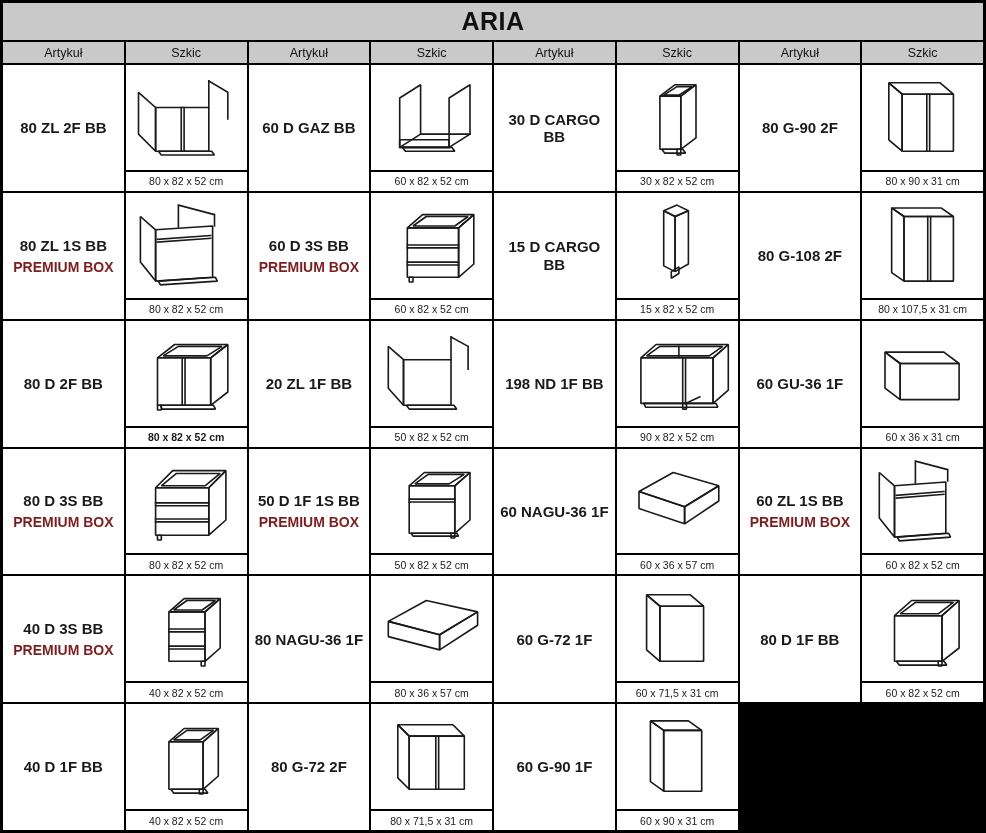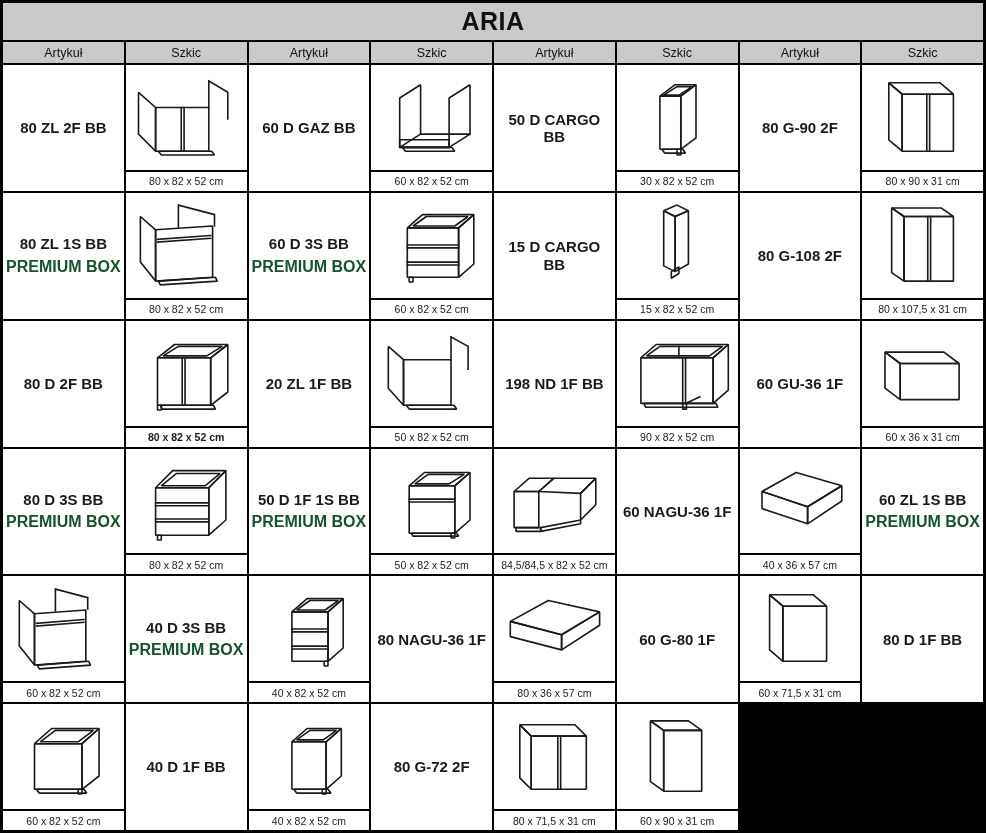--- a/index.html
+++ b/index.html
@@ -16,21 +16,21 @@
     display:flex;align-items:center;justify-content:center;
     font-size:25px;font-weight:700;letter-spacing:.5px;
   }
   .th{
     background:#c9c9c9;color:#111;display:flex;align-items:center;justify-content:center;
     font-size:12.5px;font-weight:400;
   }
   .cell{background:#fff;overflow:hidden;}
   .art-cell{display:flex;flex-direction:column;align-items:center;justify-content:center;gap:5px;padding:2px;text-align:center;}
   .pname{font-size:15px;font-weight:700;color:#1a1a1a;line-height:1.15;}
-  .premium{font-size:16px;font-weight:700;color:#14532d;line-height:1.15;}
+  .premium{font-size:14px;font-weight:700;color:#7f1d1d;line-height:1.15;}
   .sk-cell{display:flex;flex-direction:column;}
   .skart{flex:1;display:flex;align-items:center;justify-content:center;min-height:0;}
   .skart svg{display:block;width:114px;height:98px;}
   .sk path{fill:none;stroke:#1a1a1a;stroke-width:1.7;stroke-linejoin:bevel;stroke-linecap:square;}
   .dims{
     height:19px;border-top:2px solid #000;display:flex;align-items:center;justify-content:center;
     font-size:10.5px;color:#1a1a1a;font-weight:400;
   }
   .dims-bold{font-weight:700;}
 </style>
@@ -76,21 +76,21 @@
         <path d="M78,30 L100,16 L100,68 L78,82 Z"></path>
         <path d="M26,82 L78,82 M48,68 L100,68"></path>
         <path d="M26,74 L78,74 L78,82 L26,82 Z"></path>
         <path d="M29,82 L81,82 L84,86 L32,86 Z"></path>
       </svg>
     </div>
     <div class="dims">60 x 82 x 52 cm</div>
   </div>
 
   <div class="cell art-cell">
-    <div class="pname">50 D CARGO BB</div>
+    <div class="pname">30 D CARGO BB</div>
   </div>
   <div class="cell sk-cell">
     <div class="skart">
       <svg class="sk" viewBox="0 0 120 100">
         <path d="M42,28 L64,28 L64,84 L42,84 Z"></path>
         <path d="M42,28 L58,16 L80,16 L64,28 Z"></path>
         <path d="M46,27 L60,18 L76,18 L62,27 Z"></path>
         <path d="M64,28 L80,16 L80,72 L64,84 Z"></path>
         <path d="M44,84 L66,84 L69,88 L47,88 Z"></path>
         <path d="M60,84 L64,84 L64,90 L60,90 Z"></path>
@@ -276,46 +276,33 @@
         <path d="M36,34 L52,20 L100,20 L84,34 Z"></path>
         <path d="M42,32 L56,22 L94,22 L78,32 Z"></path>
         <path d="M84,34 L100,20 L100,70 L84,84 Z"></path>
         <path d="M38,84 L86,84 L88,87 L40,87 Z"></path>
         <path d="M80,84 L84,84 L84,89 L80,89 Z"></path>
       </svg>
     </div>
     <div class="dims">50 x 82 x 52 cm</div>
   </div>
 
-  <div class="cell sk-cell">
-    <div class="skart">
-      <svg class="sk" viewBox="0 0 120 100">
-        <path d="M18,40 L44,40 L44,78 L18,78 Z"></path>
-        <path d="M18,40 L34,26 L60,26 L44,40 Z"></path>
-        <path d="M44,40 L60,26 L104,26 L88,42 Z"></path>
-        <path d="M88,42 L104,26 L104,54 L88,70 Z"></path>
-        <path d="M20,78 L46,78 L46,82 L20,82 Z"></path>
-        <path d="M46,78 L88,70 L88,74 L46,82 Z"></path>
-      </svg>
-    </div>
-    <div class="dims">84,5/84,5 x 82 x 52 cm</div>
-  </div>
 
   <div class="cell art-cell">
     <div class="pname">60 NAGU-36 1F</div>
   </div>
   <div class="cell sk-cell">
     <div class="skart">
       <svg class="sk" viewBox="0 0 120 100">
         <path d="M20,40 L56,20 L104,34 L68,56 Z"></path>
         <path d="M20,40 L68,56 L68,74 L20,58 Z"></path>
         <path d="M68,56 L104,34 L104,50 L68,74 Z"></path>
       </svg>
     </div>
-    <div class="dims">40 x 36 x 57 cm</div>
+    <div class="dims">60 x 36 x 57 cm</div>
   </div>
 
   <div class="cell art-cell">
     <div class="pname">60 ZL 1S BB</div>
     <div class="premium">PREMIUM BOX</div>
   </div>
   <div class="cell sk-cell">
     <div class="skart">
       <svg class="sk" viewBox="0 0 120 100">
         <path d="M30,34 L14,20 L14,68 L30,88 Z"></path>
@@ -354,21 +341,21 @@
       <svg class="sk" viewBox="0 0 120 100">
         <path d="M14,42 L54,20 L108,32 L68,56 Z"></path>
         <path d="M14,42 L68,56 L68,72 L14,58 Z"></path>
         <path d="M68,56 L108,32 L108,46 L68,72 Z"></path>
       </svg>
     </div>
     <div class="dims">80 x 36 x 57 cm</div>
   </div>
 
   <div class="cell art-cell">
-    <div class="pname">60 G-80 1F</div>
+    <div class="pname">60 G-72 1F</div>
   </div>
   <div class="cell sk-cell">
     <div class="skart">
       <svg class="sk" viewBox="0 0 120 100">
         <path d="M42,26 L88,26 L88,84 L42,84 Z"></path>
         <path d="M42,26 L28,14 L74,14 L88,26 Z"></path>
         <path d="M42,26 L28,14 L28,72 L42,84 Z"></path>
       </svg>
     </div>
     <div class="dims">60 x 71,5 x 31 cm</div>
@@ -416,20 +403,23 @@
       <svg class="sk" viewBox="0 0 120 100">
         <path d="M36,28 L94,28 L94,84 L36,84 Z"></path>
         <path d="M64,28 L64,84 M67,28 L67,84"></path>
         <path d="M36,28 L24,16 L82,16 L94,28 Z"></path>
         <path d="M36,28 L24,16 L24,72 L36,84 Z"></path>
       </svg>
     </div>
     <div class="dims">80 x 71,5 x 31 cm</div>
   </div>
 
+  <div class="cell art-cell">
+    <div class="pname">60 G-90 1F</div>
+  </div>
   <div class="cell sk-cell">
     <div class="skart">
       <svg class="sk" viewBox="0 0 120 100">
         <path d="M46,22 L86,22 L86,86 L46,86 Z"></path>
         <path d="M46,22 L32,12 L72,12 L86,22 Z"></path>
         <path d="M46,22 L32,12 L32,76 L46,86 Z"></path>
       </svg>
     </div>
     <div class="dims">60 x 90 x 31 cm</div>
   </div>

